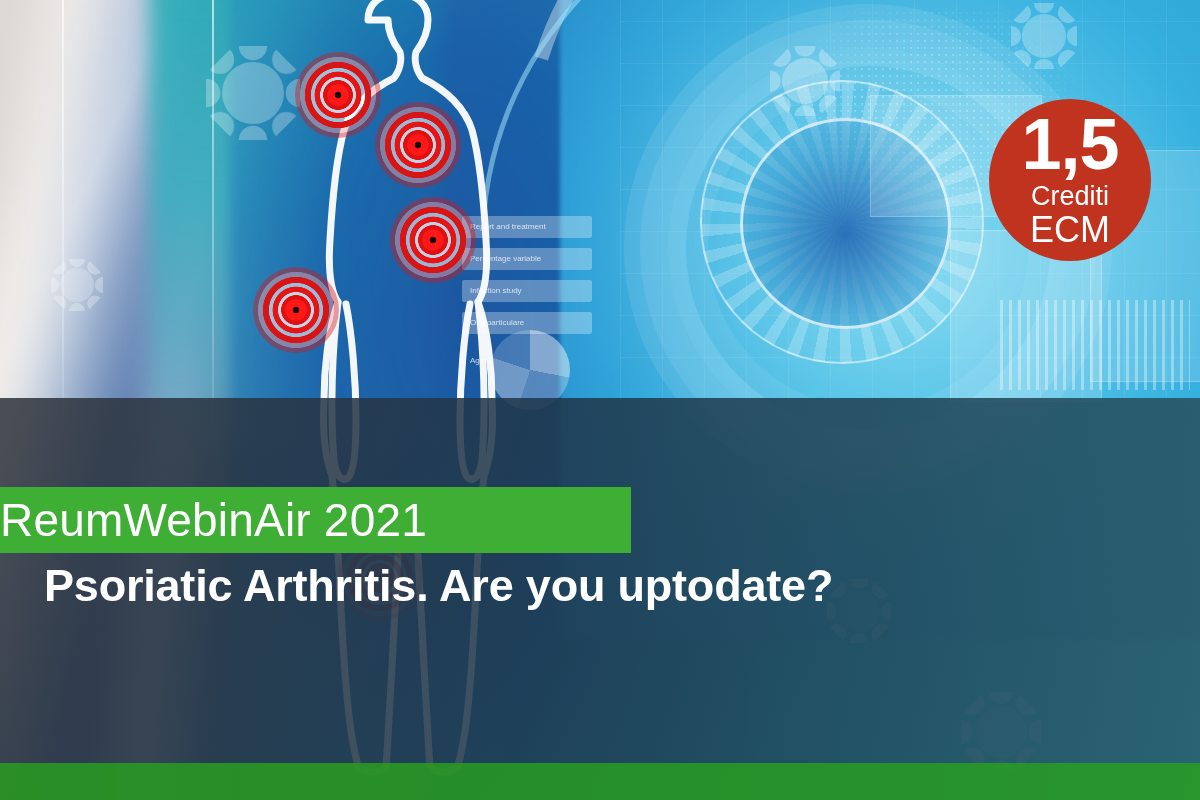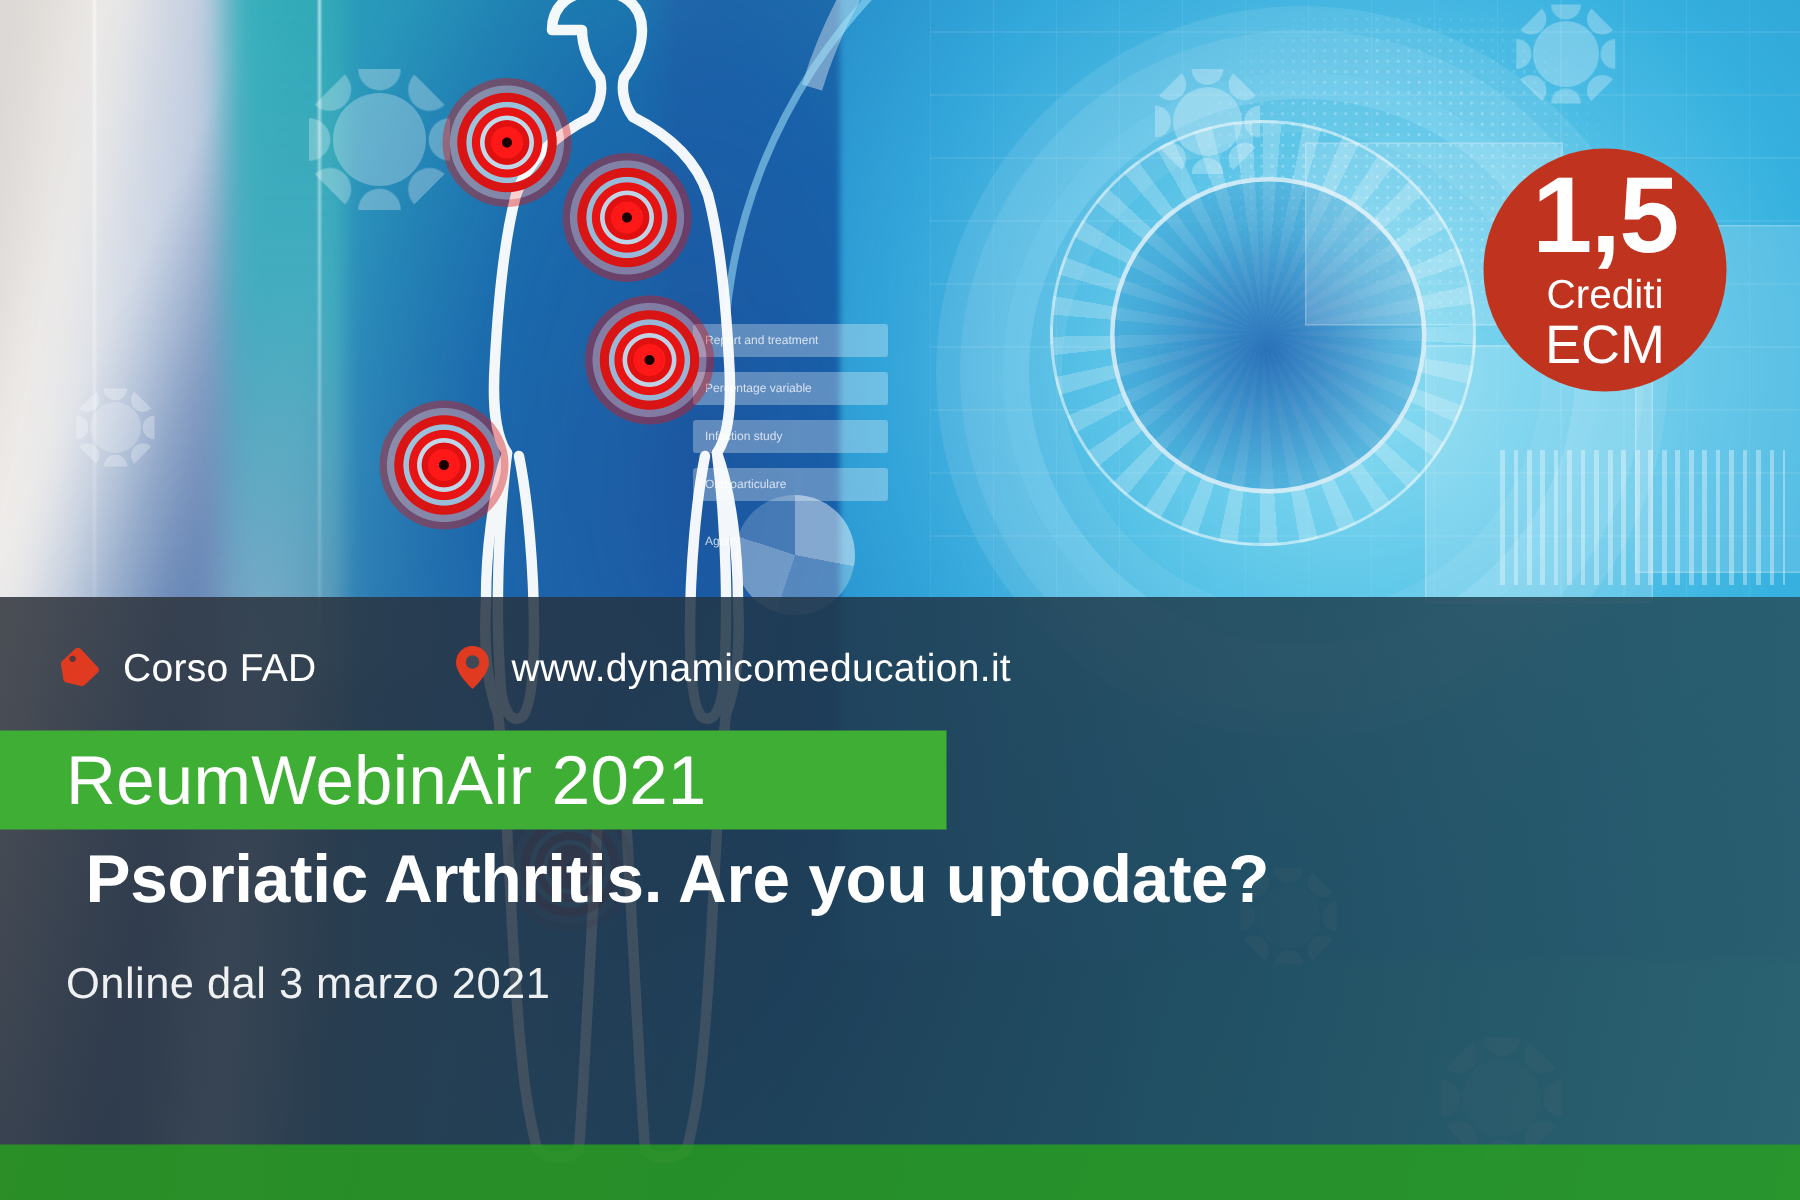--- a/index.html
+++ b/index.html
@@ -229,32 +229,30 @@
     width: 631px; height: 66px;
     background: #3fae35;
     display: flex;
     align-items: center;
   }
   .title-bar-text {
     color: #ffffff;
     font-size: 46px;
     font-weight: 400;
     letter-spacing: 0.2px;
-    padding-left: 44px;
     white-space: nowrap;
   }
   .headline {
     position: absolute;
     left: 44px; top: 560px;
     color: #ffffff;
     font-size: 45px;
     font-weight: 700;
     letter-spacing: -0.2px;
     white-space: nowrap;
-    margin-left: 13px;
   }
   .dateline {
     position: absolute;
     left: 44px; top: 640px;
     color: rgba(255,255,255,0.92);
     font-size: 29px;
     font-weight: 400;
     letter-spacing: 0.3px;
     white-space: nowrap;
   }
@@ -358,53 +356,26 @@
   </svg>
 
   <div class="pain" style="left:338px; top:95px;"></div>
   <div class="pain" style="left:418px; top:145px;"></div>
   <div class="pain" style="left:433px; top:240px;"></div>
   <div class="pain" style="left:296px; top:310px;"></div>
   <div class="pain" style="left:380px; top:578px; opacity:0.45;"></div>
 
   <div class="overlay-lower"></div>
 
-  <div class="meta-row">
-
-    <div class="meta-item">
-      <span>
-        <svg class="tag-icon" viewBox="0 0 32 32">
-          <path d="M3.2 12.4 L12.8 2.8 C13.5 2.1 14.5 1.8 15.5 2 L26.8 4.2
-                   C28 4.4 28.9 5.3 29.1 6.5 L31.3 17.8 C31.5 18.8 31.2 19.8 30.5 20.5
-                   L20.9 30.1 C19.7 31.3 17.8 31.3 16.6 30.1 L3.2 16.7
-                   C2 15.5 2 13.6 3.2 12.4 Z" transform="rotate(182 16 16)" fill="#e03a20"></path>
-          <circle cx="9.6" cy="9.4" r="2.4" fill="#2b3540" opacity="0.75"></circle>
-        </svg>
-      </span>
-      <span class="meta-label">Corso FAD</span>
-    </div>
-
-    <div class="meta-item">
-      <span>
-        <svg class="pin-icon" viewBox="0 0 24 30">
-          <path d="M12 0.7 C5.9 0.7 1 5.6 1 11.7 C1 19.8 12 29.3 12 29.3 C12 29.3 23 19.8 23 11.7 C23 5.6 18.1 0.7 12 0.7 Z" fill="#e03a20"></path>
-          <circle cx="12" cy="11.3" r="4.5" fill="#3d4a55"></circle>
-        </svg>
-      </span>
-      <span class="meta-label">www.dynamicomeducation.it</span>
-    </div>
-
-  </div>
 
   <div class="title-bar">
     <span class="title-bar-text">ReumWebinAir 2021</span>
   </div>
 
   <div class="headline">Psoriatic Arthritis. Are you uptodate?</div>
-  <div class="dateline">Online dal 3 marzo 2021</div>
 
   <div class="overlay-green"></div>
 
   <div class="ecm-badge">
     <div class="ecm-credits">1,5</div>
     <div class="ecm-l1">Crediti</div>
     <div class="ecm-l2">ECM</div>
   </div>
 
 </div>

